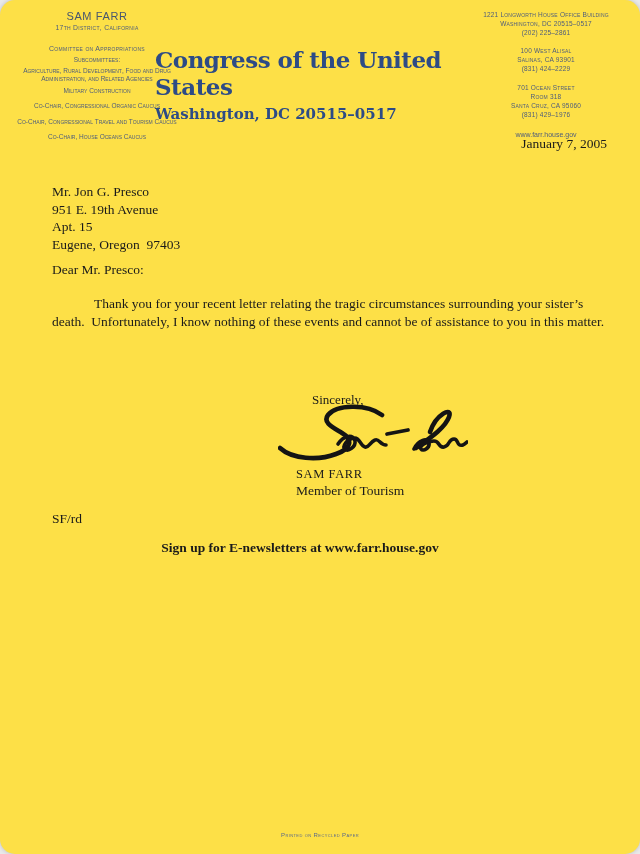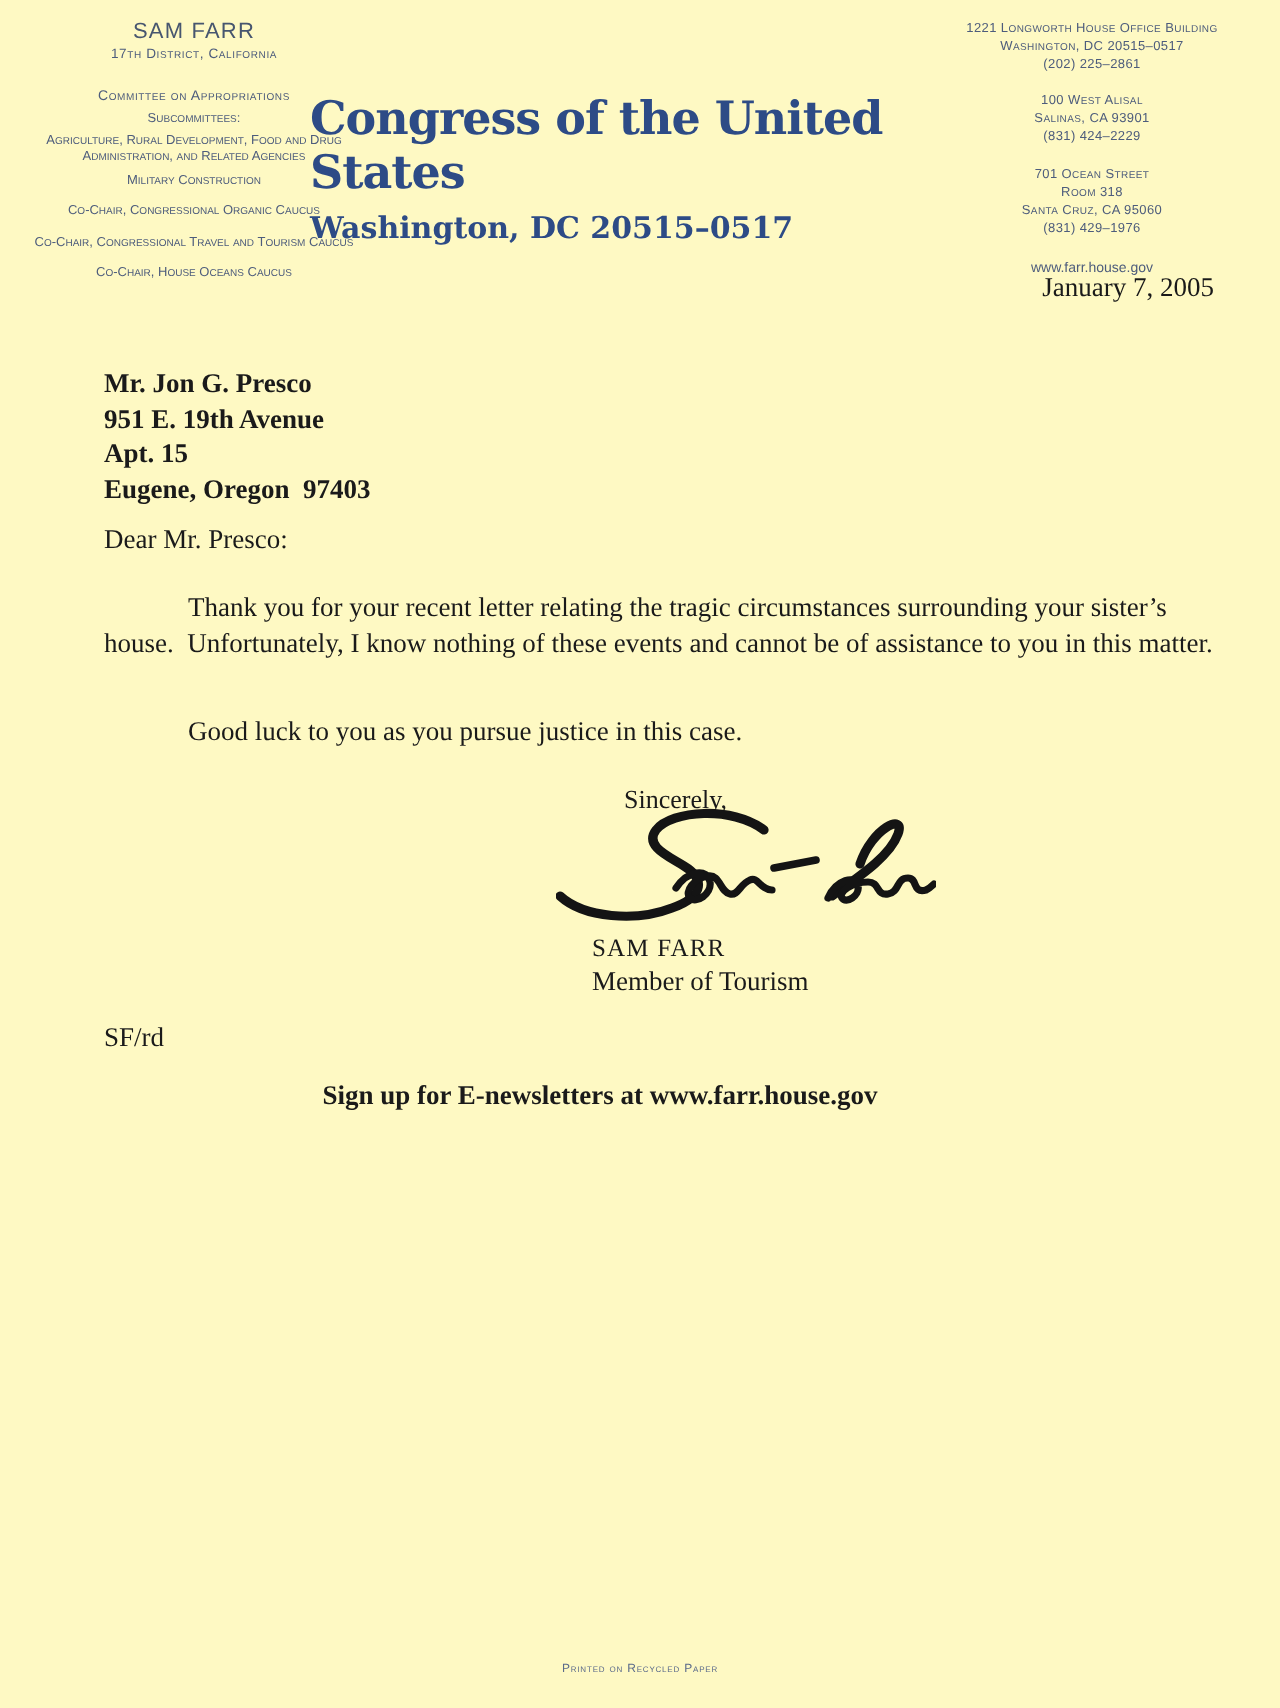--- a/index.html
+++ b/index.html
@@ -1,23 +1,24 @@
 <!DOCTYPE html>
 <html><head>
 <meta charset="utf-8">
 <style>
   html,body{margin:0;padding:0;background:#e9e9e9;}
   .page{
     position:relative;
     width:640px;height:854px;
-    background:#fef9c3;
+    background:#fde047;
     font-family:"Liberation Serif", serif;
     color:#1a1a1a;
     overflow:hidden;
     box-shadow:0 0 4px rgba(0,0,0,.2);
+    border-radius:15px;
   }
   
   .lh-left{
     position:absolute;left:8px;top:10px;width:178px;
     text-align:center;
     font-family:"Liberation Sans", sans-serif;
     font-variant:small-caps;
     color:#4d5c7c;
   }
   .lh-left .name{font-size:11px;letter-spacing:.6px;font-variant:normal;color:#47566f;}
@@ -43,21 +44,21 @@
     text-align:left;color:#2d4b86;
     font-family:"DejaVu Serif", serif;
     font-weight:bold;
   }
   .lh-center .l1{font-size:23px;letter-spacing:-0.5px;}
   .lh-center .l2{font-size:17px;margin-top:3px;}
   .lh-center .l3{font-size:15px;margin-top:5px;}
 
   
   .date{position:absolute;left:0;top:136px;width:574px;text-align:right;font-size:13.5px;padding-left:33px;}
-  .recipient{position:absolute;left:52px;top:183px;font-size:13.5px;line-height:1.3;white-space:pre-wrap;font-weight:bold;}
+  .recipient{position:absolute;left:52px;top:183px;font-size:13.5px;line-height:1.3;white-space:pre-wrap;}
   .salutation{position:absolute;left:52px;top:262px;font-size:13.5px;text-align:center;}
   .para{position:absolute;left:52px;width:556px;font-size:13.5px;line-height:1.32;text-indent:42px;white-space:pre-wrap;}
   .para1{top:295px;}
   .para2{top:357px;}
   .closing{position:absolute;left:296px;top:392px;font-size:13px;margin-left:16px;}
   .signature{position:absolute;left:278px;top:401px;width:190px;height:72px;}
   .sig-name{position:absolute;left:296px;top:467px;font-size:12.5px;letter-spacing:.6px;}
   .sig-title{position:absolute;left:296px;top:483px;font-size:13.5px;}
   .initials{position:absolute;left:52px;top:511px;font-size:13.5px;text-align:right;}
   .newsletter{position:absolute;left:0;top:540px;width:600px;text-align:center;font-size:13.5px;font-weight:bold;}
@@ -108,22 +109,21 @@
     <div class="l1">Congress of the United States</div>
     <div class="l3">Washington, DC 20515–0517</div>
   </div>
 
   <div class="date">January 7, 2005</div>
   <div class="recipient">Mr. Jon G. Presco
 951 E. 19th Avenue
 Apt. 15
 Eugene, Oregon  97403</div>
   <div class="salutation">Dear Mr. Presco:</div>
-  <div class="para para1">Thank you for your recent letter relating the tragic circumstances surrounding your sister’s house.  Unfortunately, I know nothing of these events and cannot be of assistance to you in this matter.</div>
-  <div class="para para2">Good luck to you as you pursue justice in this case.</div>
+  <div class="para para1">Thank you for your recent letter relating the tragic circumstances surrounding your sister’s death.  Unfortunately, I know nothing of these events and cannot be of assistance to you in this matter.</div>
   <div class="closing">Sincerely,</div>
 
   <svg class="signature" viewBox="0 0 190 72" fill="none" xmlns="http://www.w3.org/2000/svg">
     <g stroke="#141414" stroke-linecap="round" stroke-linejoin="round" fill="none">
       <path stroke-width="4.6" d="M104,14 C88,2 58,4 50,14 C44,22 56,27 64,32 C74,38 75,47 58,53 C40,60 14,58 2,47"></path>
       <path stroke-width="3.6" d="M60,43 C66,34 76,33 77,40 C78,46 70,51 67,48 C64,45 69,38 76,37 C82,36 82,45 87,46 C91,47 92,41 97,39 C101,37 102,44 108,44"></path>
       <path stroke-width="3.8" d="M109,33 L130,29"></path>
       <path stroke-width="4.6" d="M152,31 C158,13 175,5 171,16 C167,27 152,37 138,47"></path>
       <path stroke-width="3.6" d="M136,48 C140,39 150,36 151,42 C152,47 145,51 143,48 C141,45 148,40 156,40 C162,40 160,47 166,46 C172,45 170,38 176,38 C181,38 178,46 185,44 C187,43 188,42 189,41"></path>
     </g>

